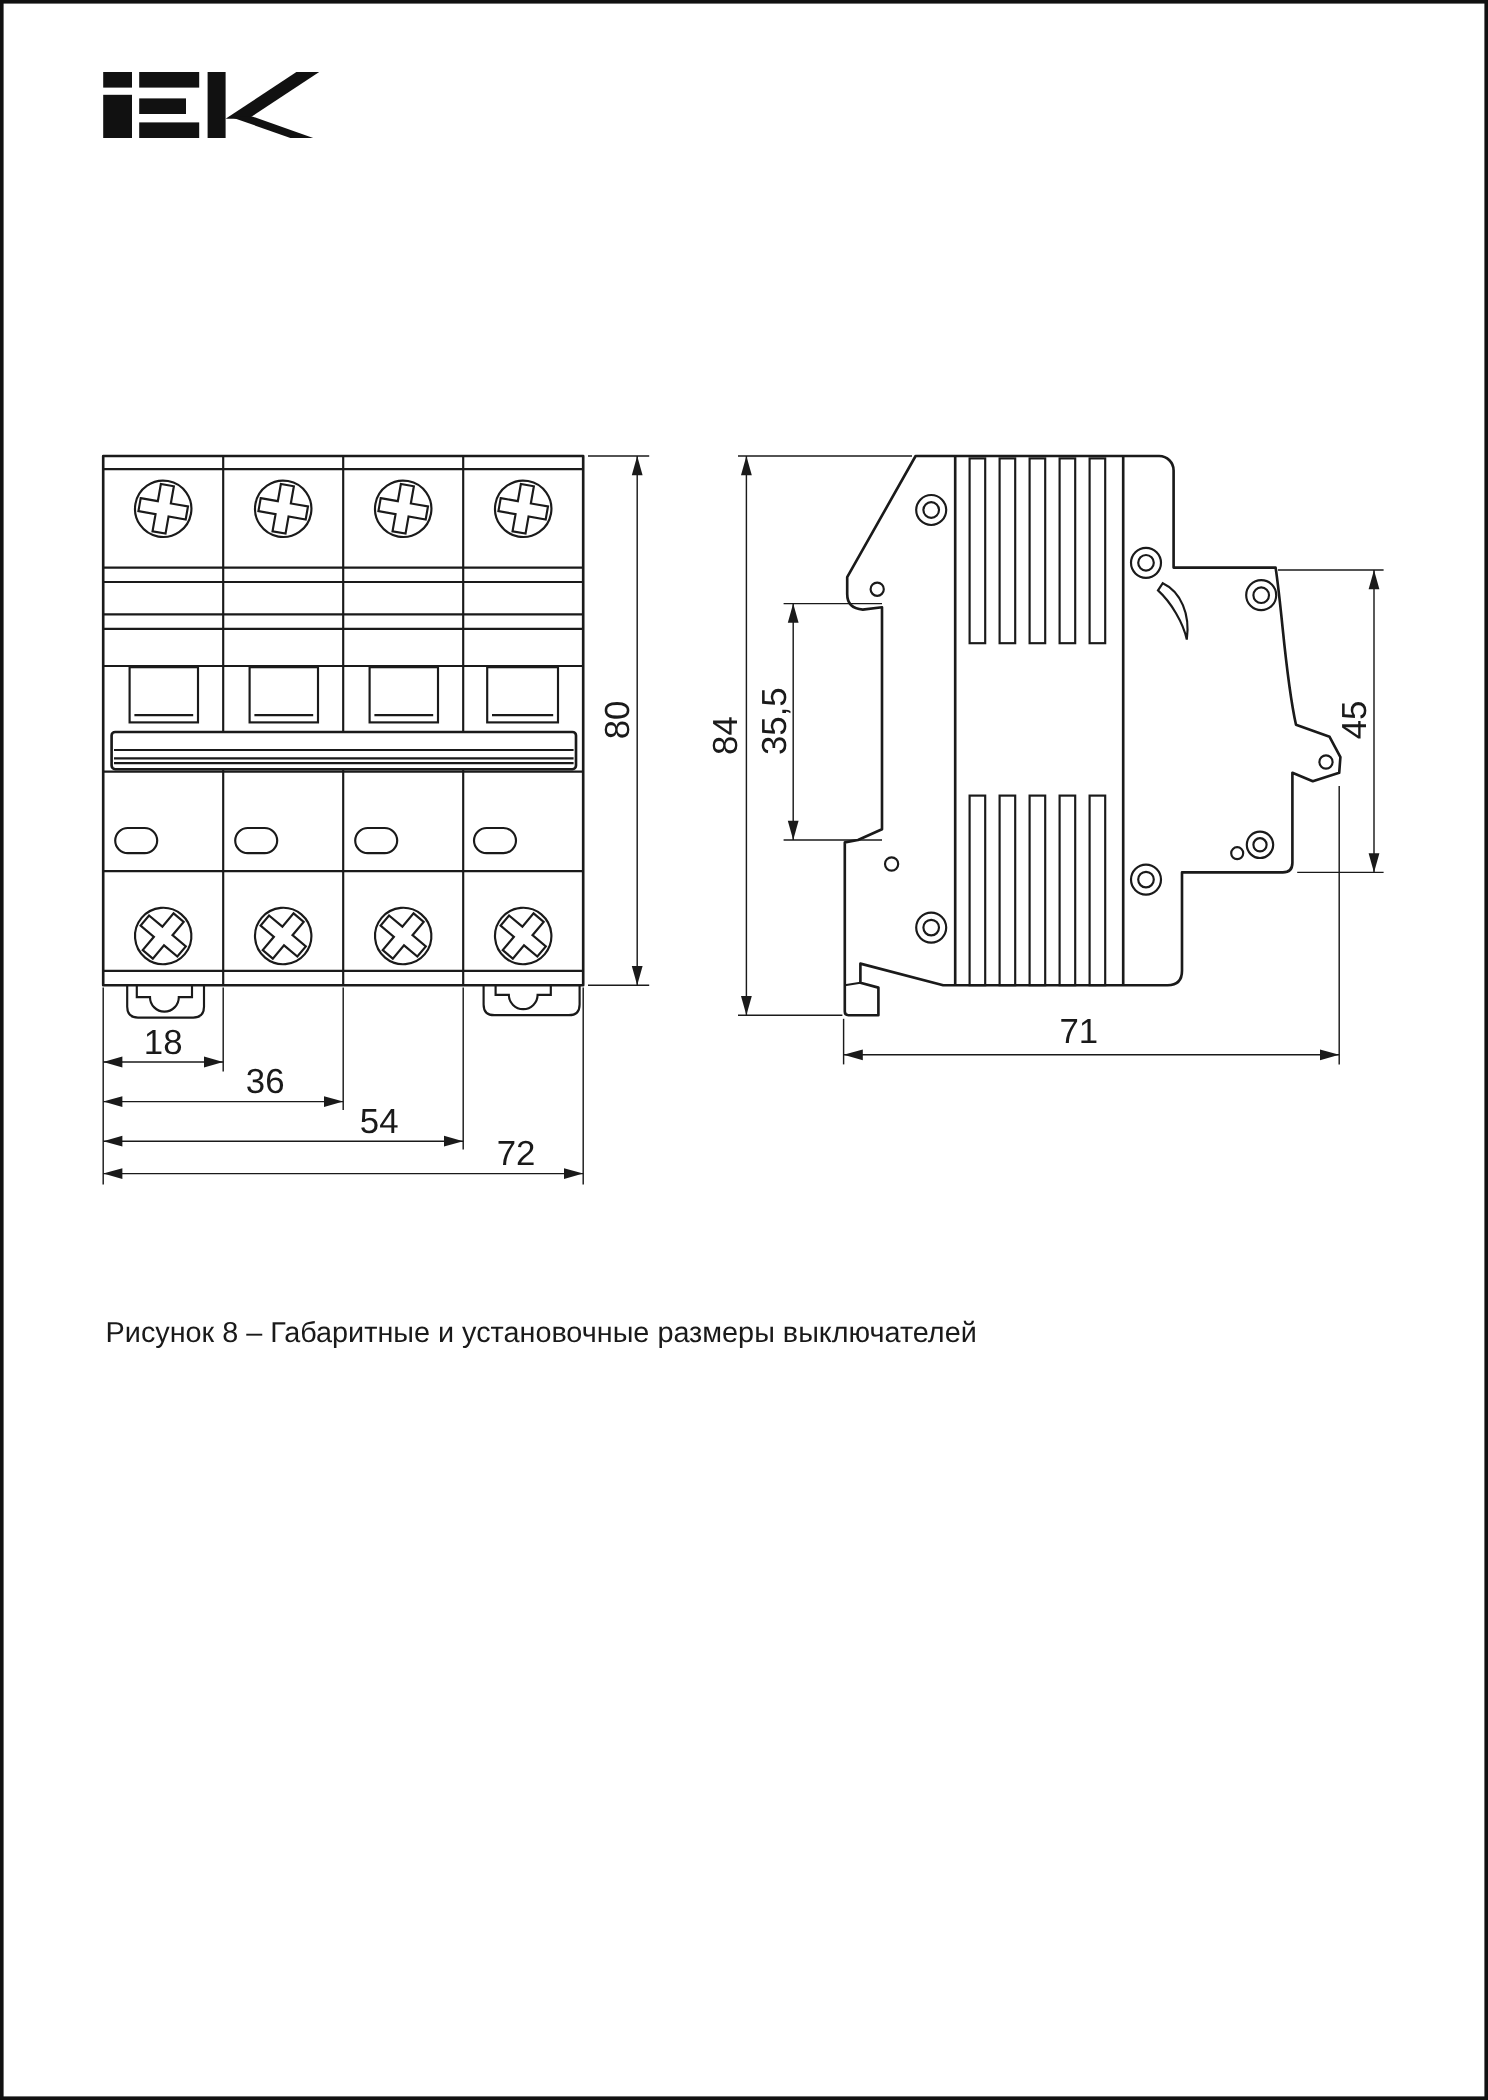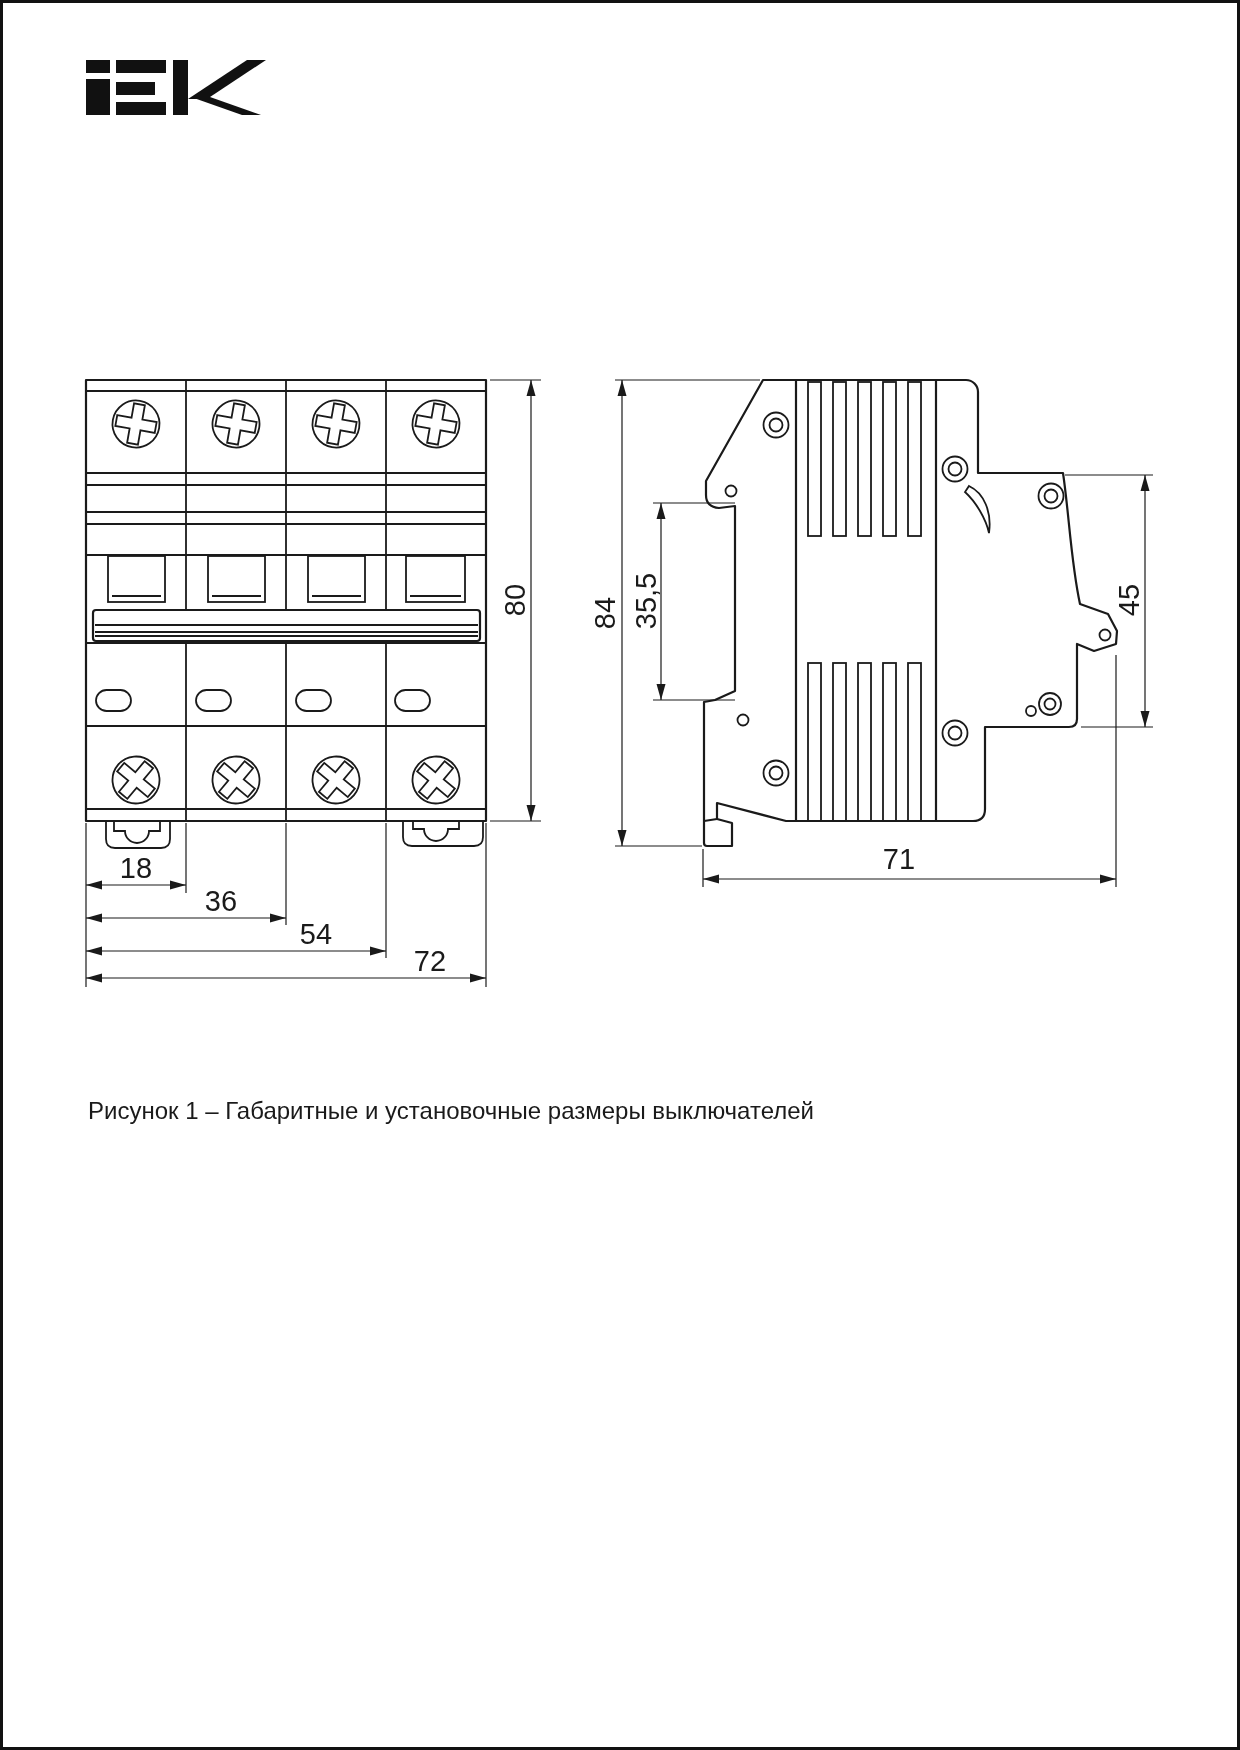--- a/index.html
+++ b/index.html
@@ -310,14 +310,14 @@
           <line class="dimline" x1="1113" y1="652" x2="1113" y2="884"></line>
           <line class="dimline" x1="700" y1="876" x2="1113" y2="876"></line>
           <polygon class="arrow" points="700,876 716,871.5 716,880.5"></polygon>
           <polygon class="arrow" points="1113,876 1097,871.5 1097,880.5"></polygon>
           <text class="dim" x="896" y="866">71</text>
         </g>
       </g>
     </g>
   </svg>
 
-  <div class="caption">Рисунок 1 – Габаритные и установочные размеры выключателей</div>
+  <div class="caption">Рисунок 8 – Габаритные и установочные размеры выключателей</div>
 </div>
 
 </body></html>

